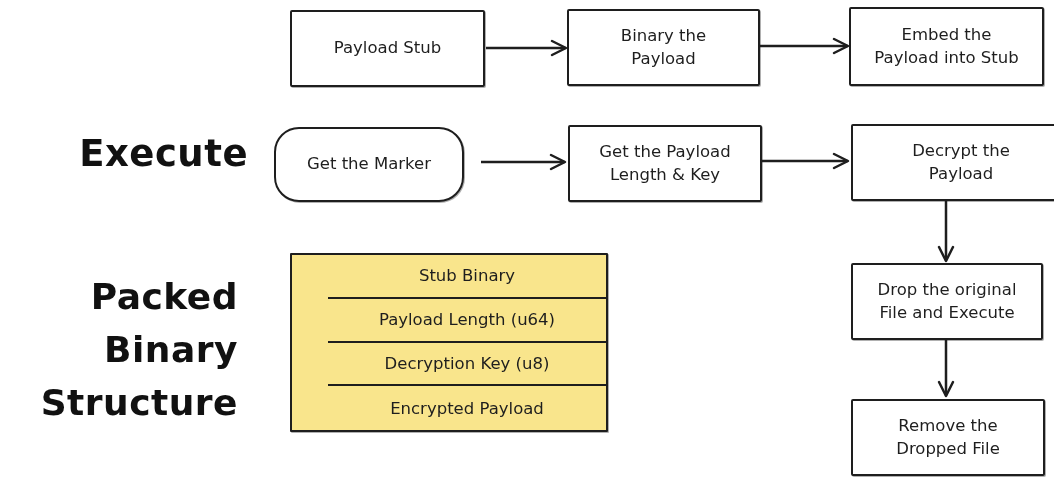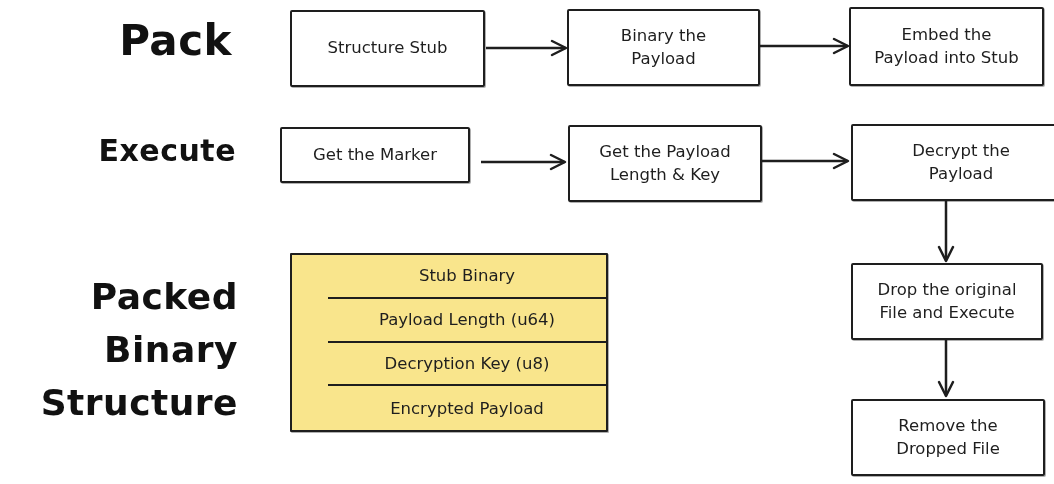--- a/index.html
+++ b/index.html
@@ -14,41 +14,41 @@
   }
   .section-label {
     position: absolute;
     font-weight: bold;
     color: #111111;
     text-align: right;
     white-space: pre-line;
     letter-spacing: 0.5px;
   }
   #label-pack      { left: 40px;  top: 18px;  width: 192px; font-size: 42px; line-height: 1.1; }
-  #label-execute   { left: 24px;  top: 134px; width: 212px; font-size: 30px; line-height: 1.1; }
+  #label-execute   { left: 36px;  top: 134px; width: 212px; font-size: 37px; line-height: 1.1; }
   #label-structure { left: 0px;   top: 270px; width: 238px; font-size: 36px; line-height: 53px; }
   .box {
     position: absolute;
     background: #ffffff;
     border: 2.5px solid #1e1e1e;
     border-radius: 2px;
     box-shadow: 1px 1px 0 rgba(30,30,30,0.35);
     display: flex;
     align-items: center;
     justify-content: center;
     text-align: center;
     font-size: 16.5px;
     line-height: 1.35;
     white-space: pre-line;
     box-sizing: border-box;
   }
   #box-generate   { left: 290px; top: 10px;  width: 195px; height: 77px; }
   #box-encrypt    { left: 567px; top: 9px;   width: 193px; height: 77px; }
   #box-embed      { left: 849px; top: 7px;   width: 195px; height: 79px; }
-  #box-marker     { left: 280px; top: 127px; width: 190px; height: 56px; }
+  #box-marker     { left: 274px; top: 127px; width: 190px; height: 75px; border-radius: 25px; }
   #box-lengthkey  { left: 568px; top: 125px; width: 194px; height: 77px; }
   #box-decrypt    { left: 851px; top: 124px; width: 220px; height: 77px; }
   #box-drop       { left: 851px; top: 263px; width: 192px; height: 77px; }
   #box-remove     { left: 851px; top: 399px; width: 194px; height: 77px; }
   .stack {
     position: absolute;
     left: 290px; top: 253px; width: 318px;
     border: 2.5px solid #1e1e1e;
     border-radius: 1px;
     box-shadow: 1px 1px 0 rgba(30,30,30,0.35);
@@ -75,27 +75,26 @@
     fill: none;
     stroke-linecap: round;
     stroke-linejoin: round;
   }
 </style>
 </head>
 <body>
 
 <div class="canvas">
 
-  <div id="label-pack" class="section-label">Pack</div>
   <div id="label-execute" class="section-label">Execute</div>
   <div id="label-structure" class="section-label">Packed
 Binary
 Structure</div>
 
-  <div id="box-generate" class="box">Structure Stub</div>
+  <div id="box-generate" class="box">Payload Stub</div>
   <div id="box-encrypt" class="box">Binary the
 Payload</div>
   <div id="box-embed" class="box">Embed the
 Payload into Stub</div>
 
   <div id="box-marker" class="box">Get the Marker</div>
   <div id="box-lengthkey" class="box">Get the Payload
 Length &amp; Key</div>
   <div id="box-decrypt" class="box">Decrypt the
 Payload</div>

